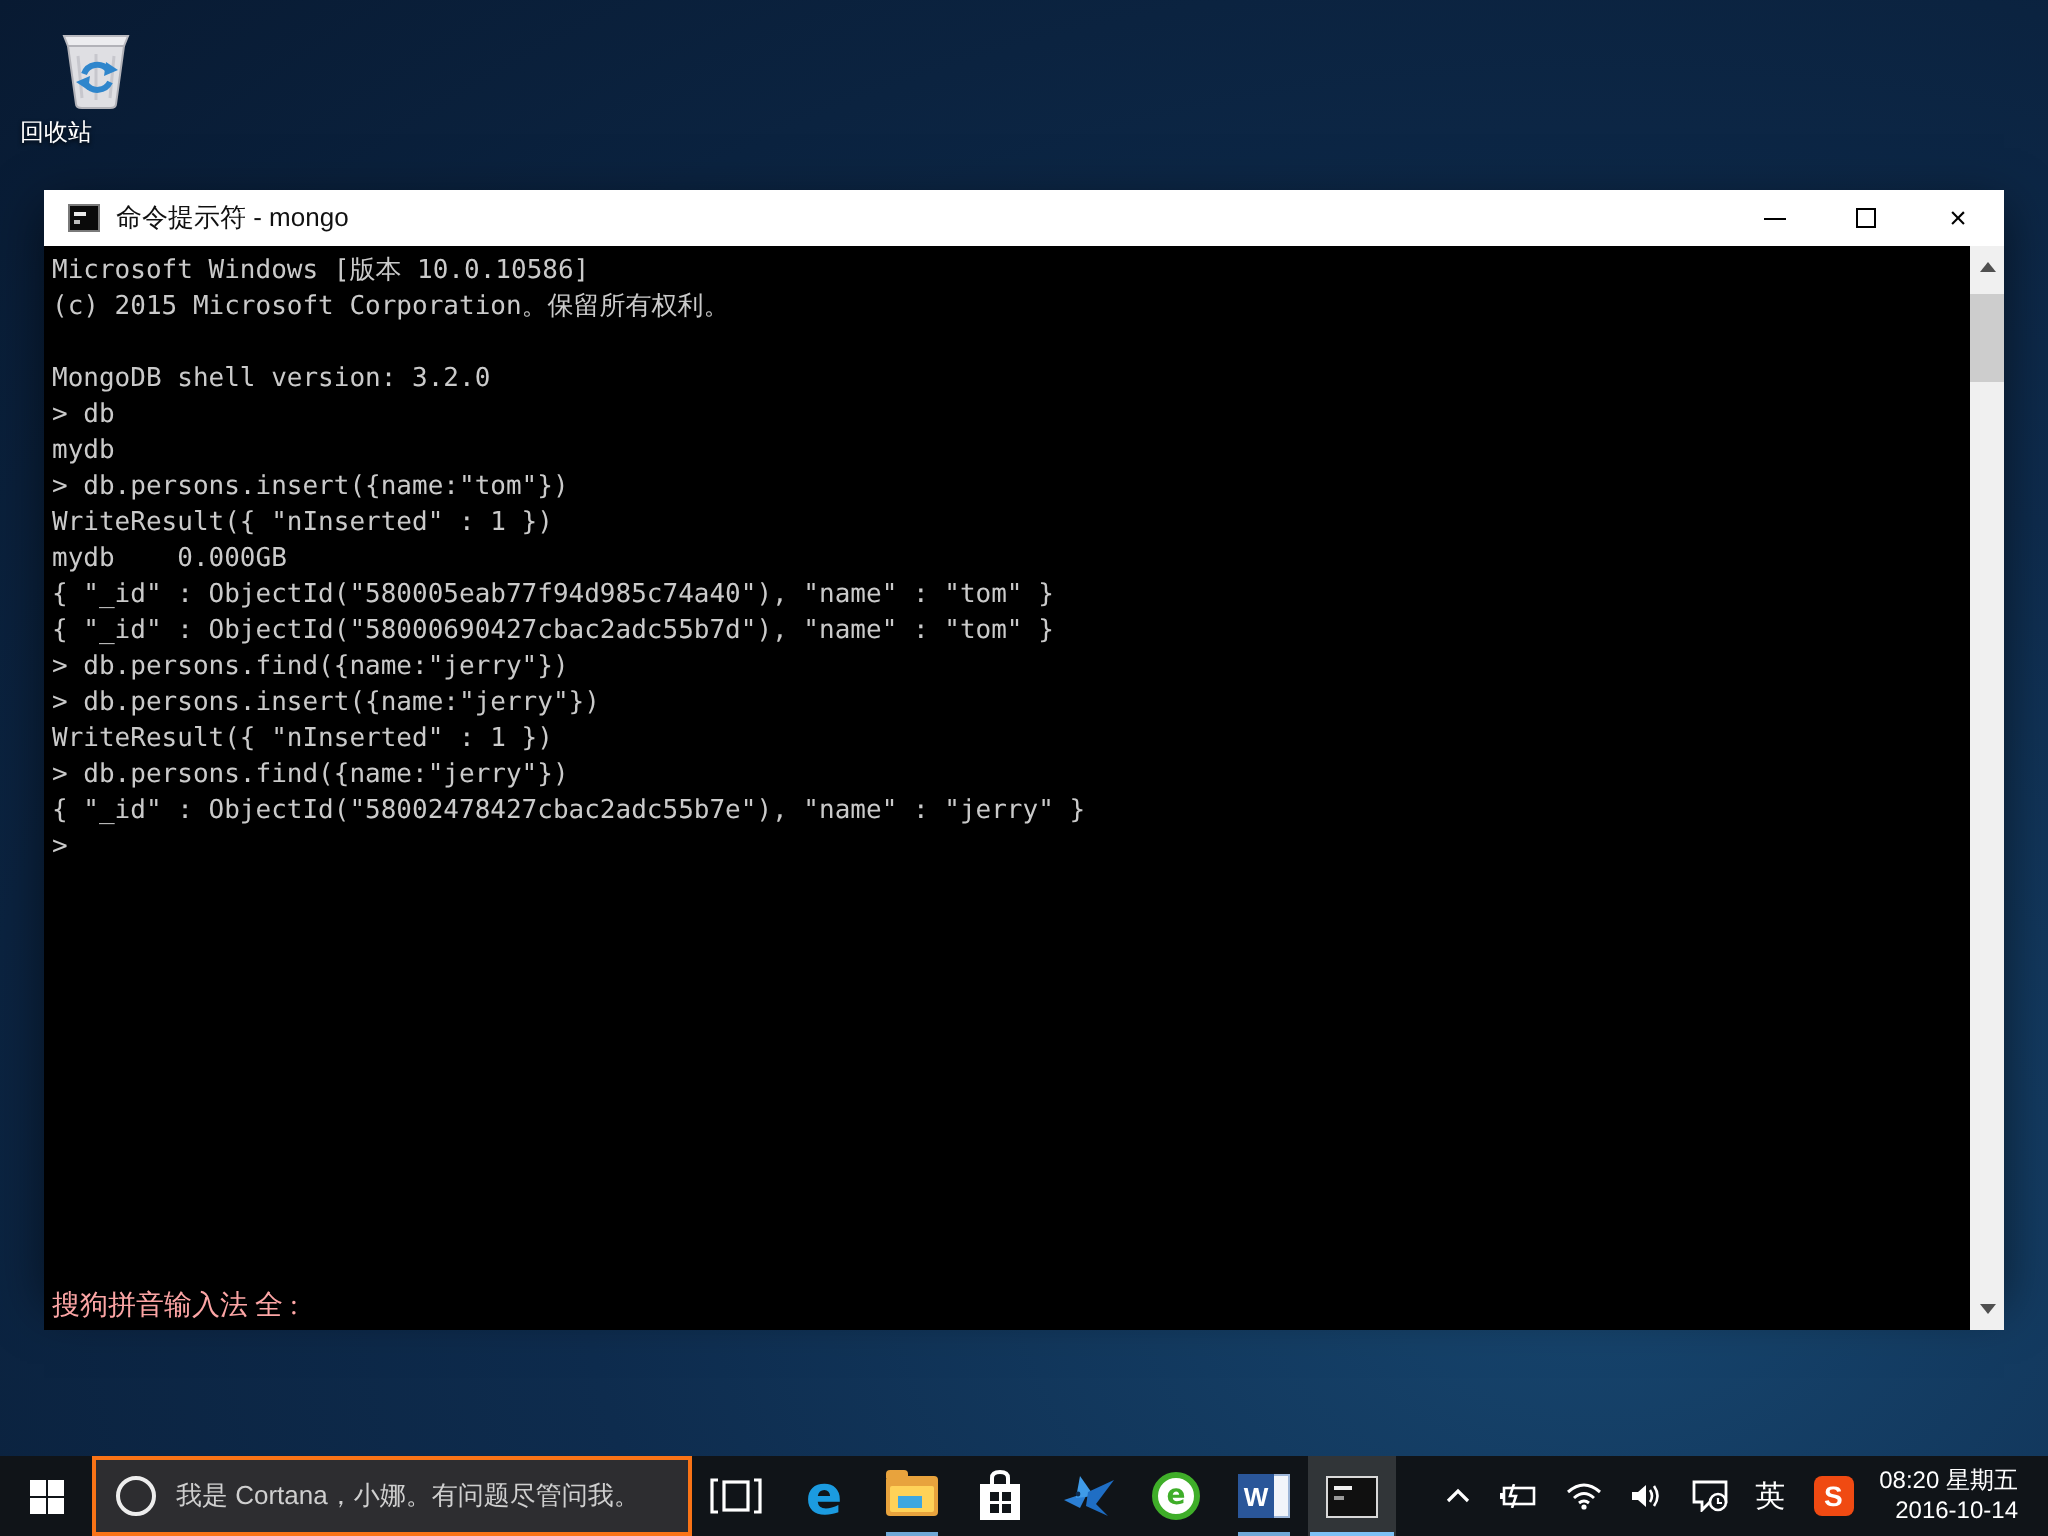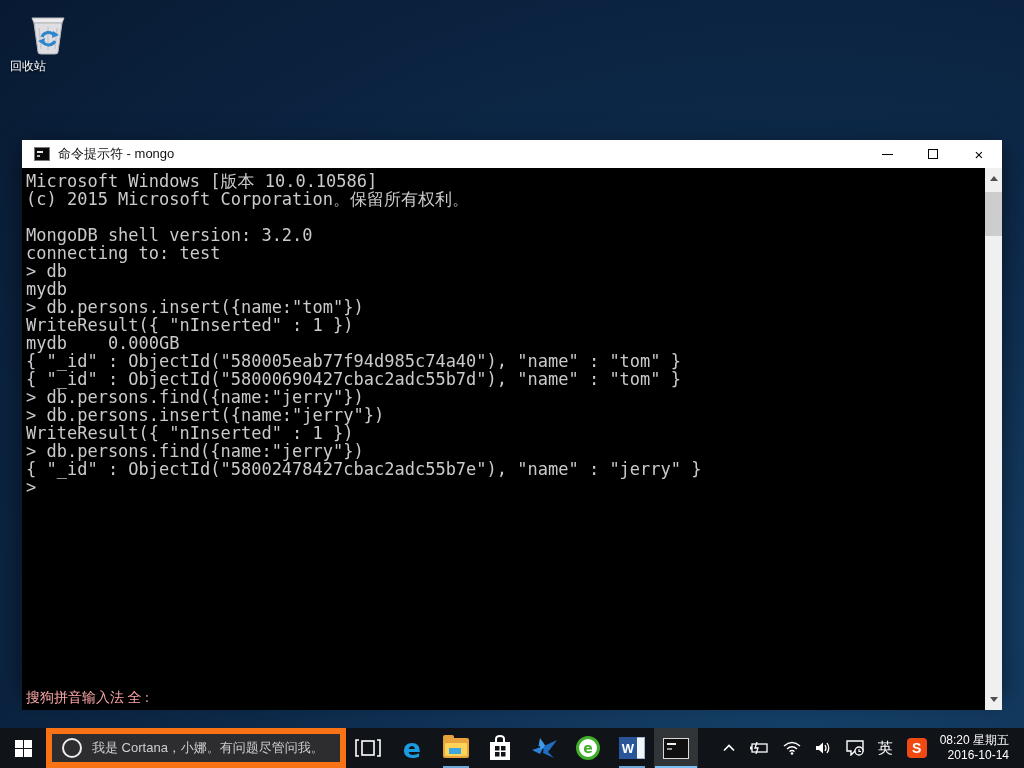--- a/index.html
+++ b/index.html
@@ -11,57 +11,57 @@
     background: radial-gradient(ellipse at 78% 80%, #17466f 0%, #0e2c4e 45%, #081a32 100%);
   }
 
   
   .desktop-icon { position:absolute; top:8px; left:10px; width:76px; text-align:left; cursor:default; }
   .desktop-icon .bin-svg { display:block; margin:0 auto; }
   .desktop-icon .label { margin-top:2px; font-size:12px; color:#fff; text-shadow:0 1px 2px rgba(0,0,0,.9); }
 
   
   .window { position:absolute; left:22px; top:95px; width:980px; height:550px;
-            box-shadow:0 8px 24px rgba(0,0,0,.55);margin-top:45px; }
+            box-shadow:0 8px 24px rgba(0,0,0,.55); }
   .titlebar { height:28px; background:#ffffff; display:flex; align-items:center; }
   .cmd-ico { width:16px; height:14px; margin-left:12px; background:#0a0a0a; border:1px solid #7a7a7a; position:relative; }
   .cmd-ico::before { content:""; position:absolute; left:2px; top:3px; width:6px; height:2px; background:#e9e9e9; }
   .cmd-ico::after  { content:""; position:absolute; left:2px; top:7px; width:3px; height:2px; background:#bdbdbd; }
   .titlebar .title { margin-left:8px; font-size:13px; color:#111; }
   .controls { margin-left:auto; display:flex; height:100%; }
   .ctrl { width:46px; height:100%; display:flex; align-items:center; justify-content:center; cursor:default; }
   .minline { display:block; width:11px; height:1px; background:#000; }
   .maxbox { display:block; width:10px; height:10px; border:1px solid #000; }
   .ctrl.close { font-size:15px; color:#000; line-height:1; }
 
   .console { position:relative; width:100%; height:542px; background:#000; overflow:hidden; }
   .console-lines { position:absolute; left:4px; top:4px; right:20px; }
   .console-line { white-space:pre; min-height:18px;
     font-family:"DejaVu Sans Mono","Liberation Mono",monospace;
-    font-size:17px; line-height:18px; color:#cacaca; }
+    font-size:13px; line-height:18px; color:#cacaca; }
   .ime-line { position:absolute; left:4px; bottom:3px; white-space:pre;
     font-family:Liberation Serif, serif;
     font-size:14px; color:#fca5a5; }
 
   
   .scrollbar { position:absolute; top:0; right:0; width:17px; height:100%; background:#f0f0f0; }
   .sb-arrow { position:absolute; left:0; width:17px; height:17px; display:flex; align-items:center; justify-content:center; }
   .sb-arrow.up { top:2px; } .sb-arrow.down { bottom:2px; }
   .tri-up { width:0; height:0; border-left:4px solid transparent; border-right:4px solid transparent; border-bottom:5px solid #505050; }
   .tri-down { width:0; height:0; border-left:4px solid transparent; border-right:4px solid transparent; border-top:5px solid #505050; }
   .sb-thumb { position:absolute; left:0; top:24px; width:17px; height:44px; background:#cdcdcd; }
 
   
   .taskbar { position:absolute; left:0; bottom:0; width:1024px; height:40px;
              background:#101418; display:flex; align-items:stretch; z-index:5; }
   .tb-btn { width:46px; display:flex; align-items:center; justify-content:center; position:relative; cursor:default; }
   .winlogo { display:grid; grid-template-columns:8px 8px; grid-template-rows:8px 8px; gap:1px; }
   .winlogo span { background:#fff; }
 
-  .searchbox { width:300px; margin:0; background:#2d2d30; border:6px solid #f97316;
+  .searchbox { width:300px; margin:0; background:#2d2d30; border:2px solid #f97316;
                display:flex; align-items:center; padding-left:10px; }
   .cortana-ring { width:20px; height:20px; border:2px solid #ededed; border-radius:50%; flex:0 0 auto; }
   .search-text { margin-left:10px; font-size:13px; color:#cfcfcf; white-space:nowrap; overflow:hidden; }
 
   .app-btn { width:44px; display:flex; align-items:center; justify-content:center; position:relative; }
   .app-btn.running::after { content:""; position:absolute; bottom:0; left:9px; right:9px; height:2px; background:#6fa8d6; }
   .app-btn.active { background:rgba(255,255,255,.14); }
   .app-btn.active::after { content:""; position:absolute; bottom:0; left:1px; right:1px; height:2px; background:#7cc1f5; }
 
   .edge-e { font-size:27px; font-weight:bold; color:#1b9be0; line-height:1; font-family:"DejaVu Sans",sans-serif; }
@@ -120,21 +120,20 @@
           </div>
         <div class="ctrl close">×</div>
       </div>
     </div>
     <div class="console">
       <div class="console-lines">
           <div class="console-line">Microsoft Windows [版本 10.0.10586]</div>
           <div class="console-line">(c) 2015 Microsoft Corporation。保留所有权利。</div>
           <div class="console-line"> </div>
           <div class="console-line">MongoDB shell version: 3.2.0</div>
-          <div class="console-line">connecting to: test</div>
           <div class="console-line">&gt; db</div>
           <div class="console-line">mydb</div>
           <div class="console-line">&gt; db.persons.insert({name:"tom"})</div>
           <div class="console-line">WriteResult({ "nInserted" : 1 })</div>
           <div class="console-line">mydb    0.000GB</div>
           <div class="console-line">{ "_id" : ObjectId("580005eab77f94d985c74a40"), "name" : "tom" }</div>
           <div class="console-line">{ "_id" : ObjectId("58000690427cbac2adc55b7d"), "name" : "tom" }</div>
           <div class="console-line">&gt; db.persons.find({name:"jerry"})</div>
           <div class="console-line">&gt; db.persons.insert({name:"jerry"})</div>
           <div class="console-line">WriteResult({ "nInserted" : 1 })</div>

